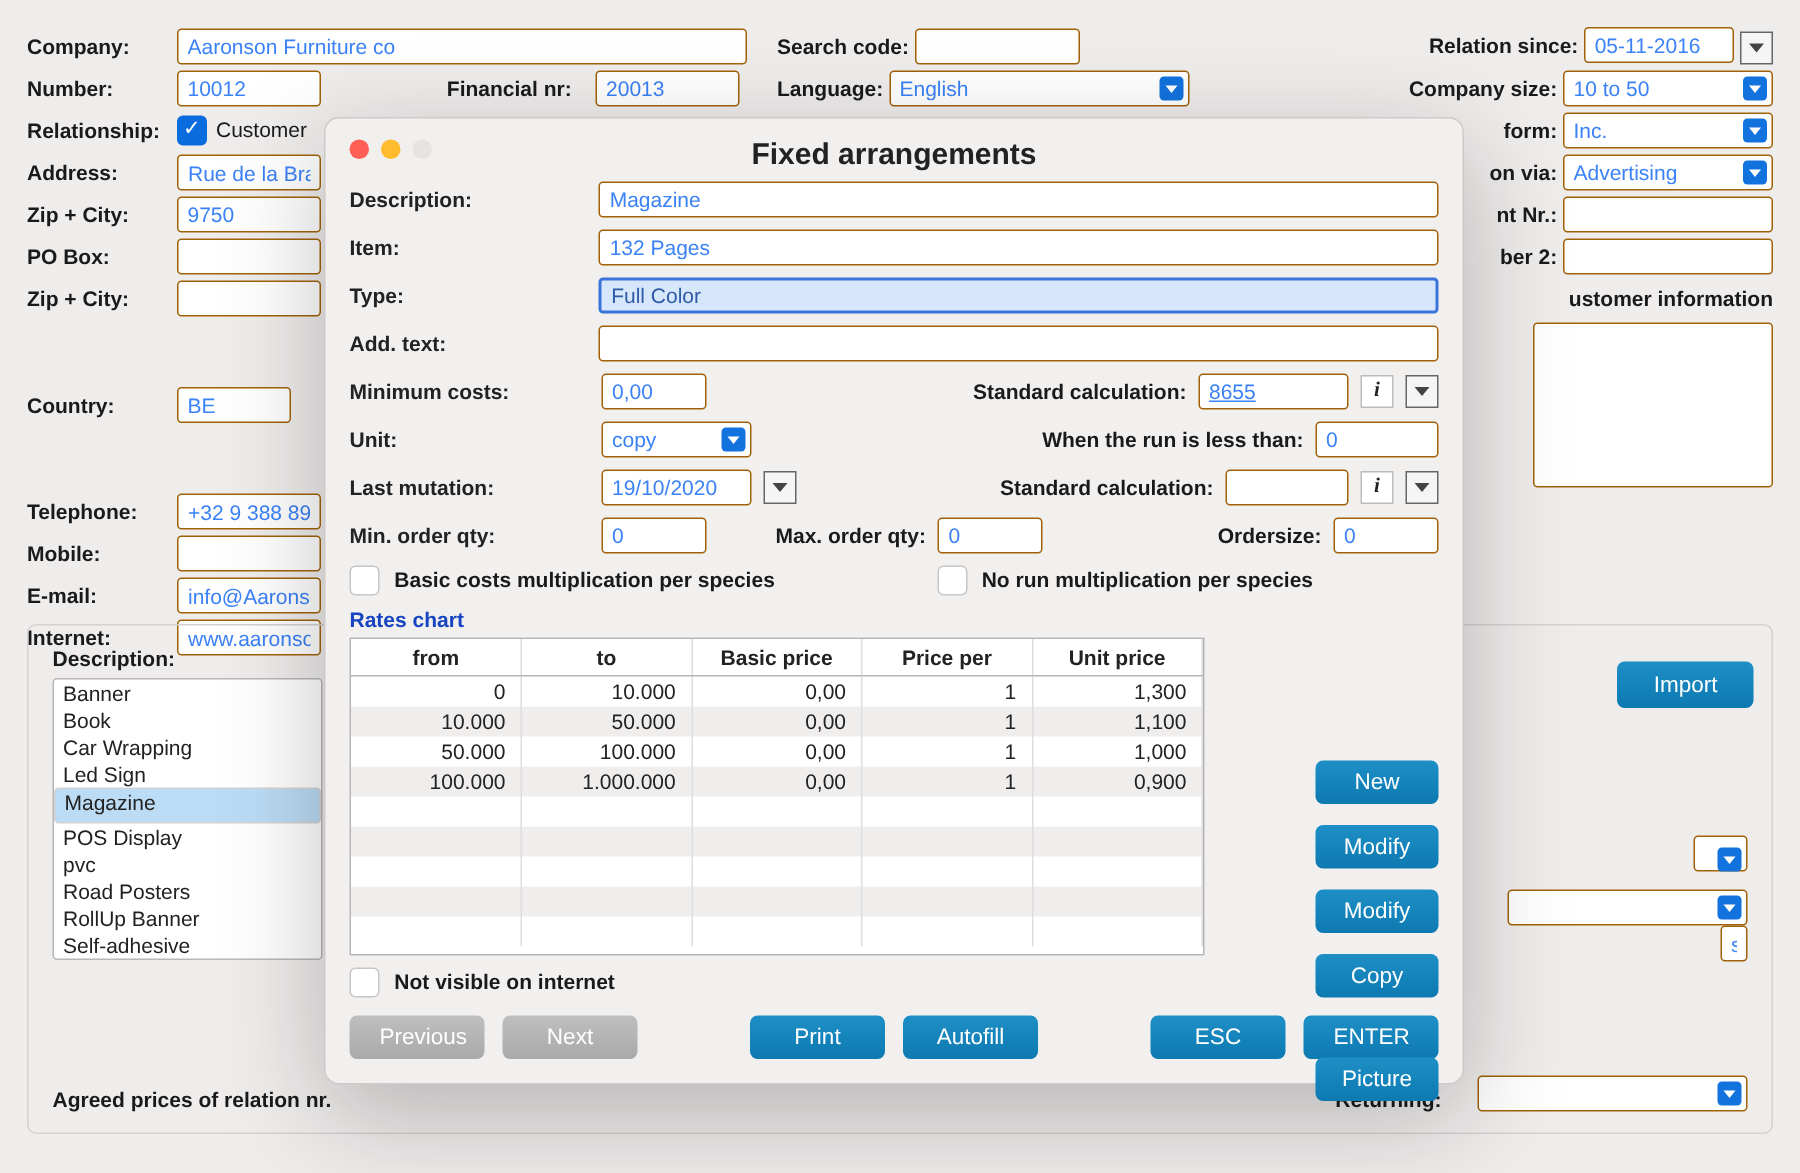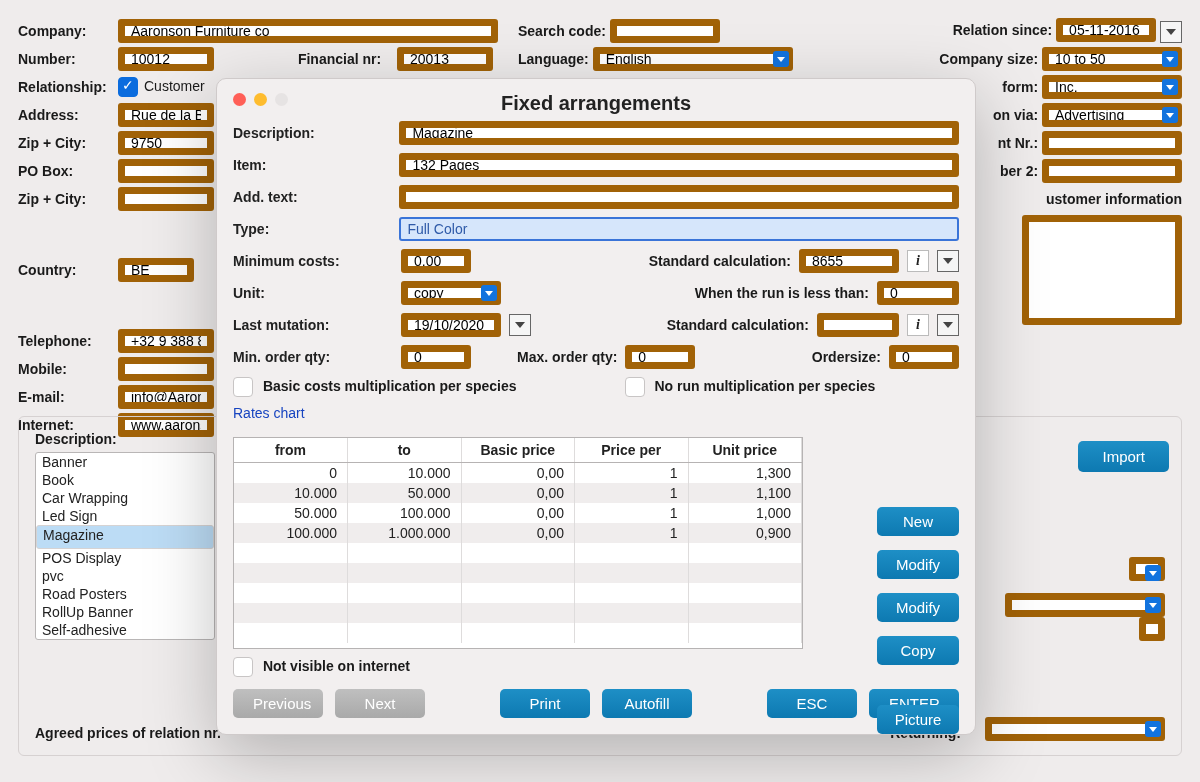--- a/index.html
+++ b/index.html
@@ -1,19 +1,19 @@
 <!DOCTYPE html>
 <html><head>
 <meta charset="utf-8">
 <style>
 html,body{margin:0;padding:0;background:#efecec;font-family:-apple-system,BlinkMacSystemFont,"Segoe UI",Arial,sans-serif;font-size:14px;color:#222;width:1200px;height:782px;overflow:hidden}
 *{box-sizing:border-box}
 .page{position:relative;width:1200px;height:782px;padding:18px 18px 0 18px}
 .lbl{display:inline-block;font-weight:600;color:#1a1a1a}
-.inp{background:#fff;border:7px solid #a16207;border-radius:3px;height:24px;padding:2px 6px;font-size:14px;color:#000000}
+.inp{background:#fff;border:1px solid #a16207;border-radius:3px;height:24px;padding:2px 6px;font-size:14px;color:#3b82f6}
 .sel{appearance:none;background:#fff;border:1px solid #d6d3d3;border-radius:3px;height:24px;padding:2px 22px 2px 6px;position:relative}
 .sel-wrap{position:relative;display:inline-block}
 .sel-wrap::after{content:"";position:absolute;right:4px;top:4px;width:16px;height:16px;background:#1273de;border-radius:3px;pointer-events:none}
 .sel-wrap::before{content:"";position:absolute;right:8px;top:10px;border-left:4px solid transparent;border-right:4px solid transparent;border-top:5px solid #fff;z-index:2;pointer-events:none}
 .btn{background:linear-gradient(#1e8fc6,#0d79b1);color:#fff;border:none;border-radius:5px;padding:6px 20px;font-size:15px;font-weight:500;cursor:pointer;text-align:center}
 .btn-gray{background:linear-gradient(#bfbfbf,#a9a9a9);color:#fff}
 .chk{position:relative;display:inline-block;width:20px;height:20px;border:1px solid #c8c5c5;border-radius:4px;background:#fff;vertical-align:middle;margin-right:6px}
 .chk.on{background:#0b6cde;border-color:#0b6cde}
 .chk.on::after{content:"✓";position:absolute;color:#fff;font-size:14px;left:3px;top:-1px}
 .customer-block{position:absolute;left:18px;top:18px;right:18px}
@@ -24,21 +24,21 @@
 .desc-item.sel{background:#bcdcf5}
 
 .modal{position:absolute;left:216px;top:78px;width:760px;background:#f2efef;border:1px solid #cfcaca;border-radius:10px;box-shadow:0 20px 70px rgba(0,0,0,.25);padding:12px 16px 16px 16px;z-index:50}
 .titlebar{display:flex;align-items:center;justify-content:center;position:relative;height:24px;margin-bottom:6px}
 .traffic{position:absolute;left:0;top:2px;display:flex;gap:8px}
 .tl{width:13px;height:13px;border-radius:50%}
 .tl.r{background:#ff5f57}.tl.y{background:#febc2e}.tl.g{background:#e6e3e3}
 .modal h1{font-size:20px;font-weight:700;margin:0}
 .mlbl{font-weight:700;display:inline-block;width:160px}
 .mrow{display:flex;align-items:center;margin-bottom:8px;gap:8px}
-.rates-title{color:#1744c0;font-weight:400;margin-bottom:16px}
+.rates-title{color:#1744c0;font-weight:700;margin-bottom:4px}
 .rates-table{border:1px solid #b6b3b3;background:#fff;width:570px;height:212px;overflow:hidden}
 .rates-table table{width:100%;border-collapse:collapse;table-layout:fixed}
 .rates-table th{font-weight:700;border-bottom:1px solid #b6b3b3;border-right:1px solid #dedcdc;padding:4px 10px;text-align:center;background:#fff}
 .rates-table td{border-right:1px solid #dedcdc;padding:1px 10px;text-align:right;font-size:14px;height:20px}
 .rates-table tr:nth-child(even) td{background:#f0eded}
 .side-btns{position:absolute;right:16px;top:428px;display:flex;flex-direction:column;gap:14px;width:82px}
 .side-btns .btn{padding:6px 0}
 .bottom-btns{display:flex;align-items:center;gap:12px;margin-top:12px}
 .info-mini{width:22px;height:22px;border:1px solid #bbb;background:#fff;display:inline-flex;align-items:center;justify-content:center;font-family:serif;font-style:italic;font-weight:bold}
 .dd-mini{width:22px;height:22px;border:1px solid #666;background:#f5f5f5;display:inline-flex;align-items:center;justify-content:center}
@@ -163,26 +163,26 @@
 
     <div class="mrow">
         <span class="mlbl">Description:</span>
       <input class="inp wide-inp" value="Magazine" style="">
       </div>
     <div class="mrow">
         <span class="mlbl">Item:</span>
       <input class="inp wide-inp" value="132 Pages" style="">
       </div>
     <div class="mrow">
+        <span class="mlbl">Type:</span>
+      <input class="inp wide-inp" style="border: 2px solid rgb(58, 116, 216); background: rgb(214, 230, 251); color: rgb(46, 90, 168);" value="Full Color">
+      </div>
+    <div class="mrow">
         <span class="mlbl">Add. text:</span>
       <input class="inp wide-inp" style="">
-      </div>
-    <div class="mrow">
-        <span class="mlbl">Type:</span>
-      <input class="inp wide-inp" style="border: 2px solid rgb(58, 116, 216); background: rgb(214, 230, 251); color: rgb(46, 90, 168);" value="Full Color">
       </div>
 
     <div class="mrow">
       <span class="mlbl">Minimum costs:</span>
       <input class="inp" style="width: 70px;" value="0,00">
       <span style="flex:1"></span>
       <span class="lbl">Standard calculation:</span>
       <input class="inp" style="width: 100px; text-decoration: underline;" value="8655">
       <span class="info-mini">i</span>
       <span class="dd-mini"></span>

